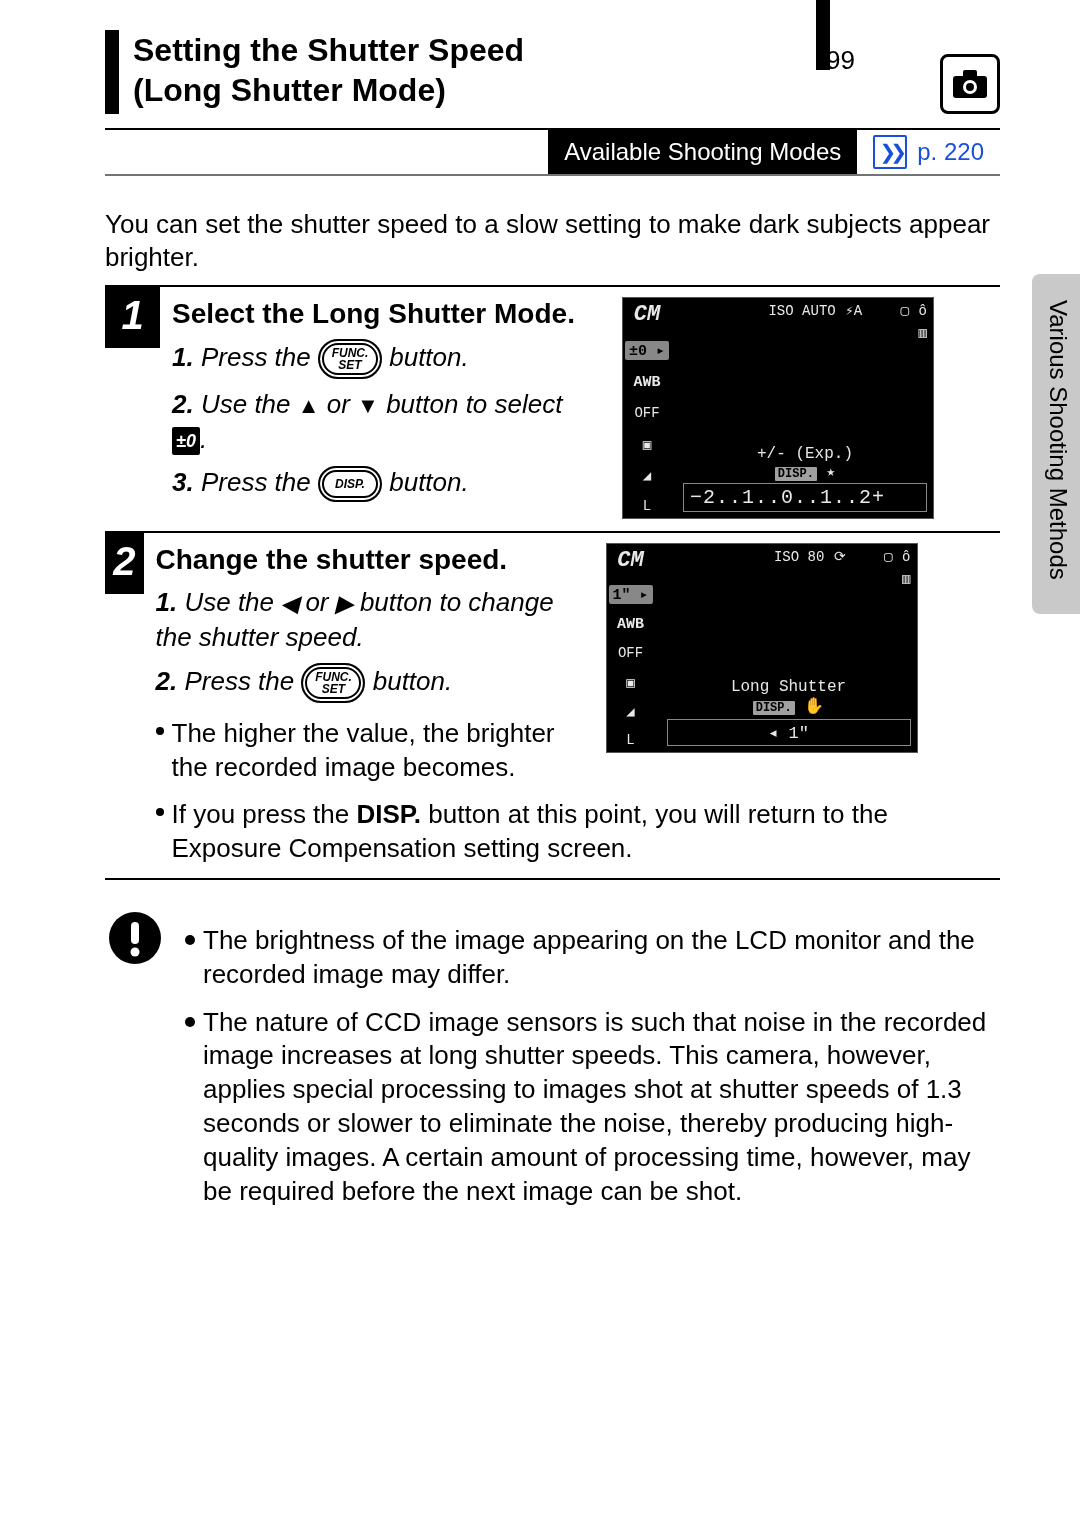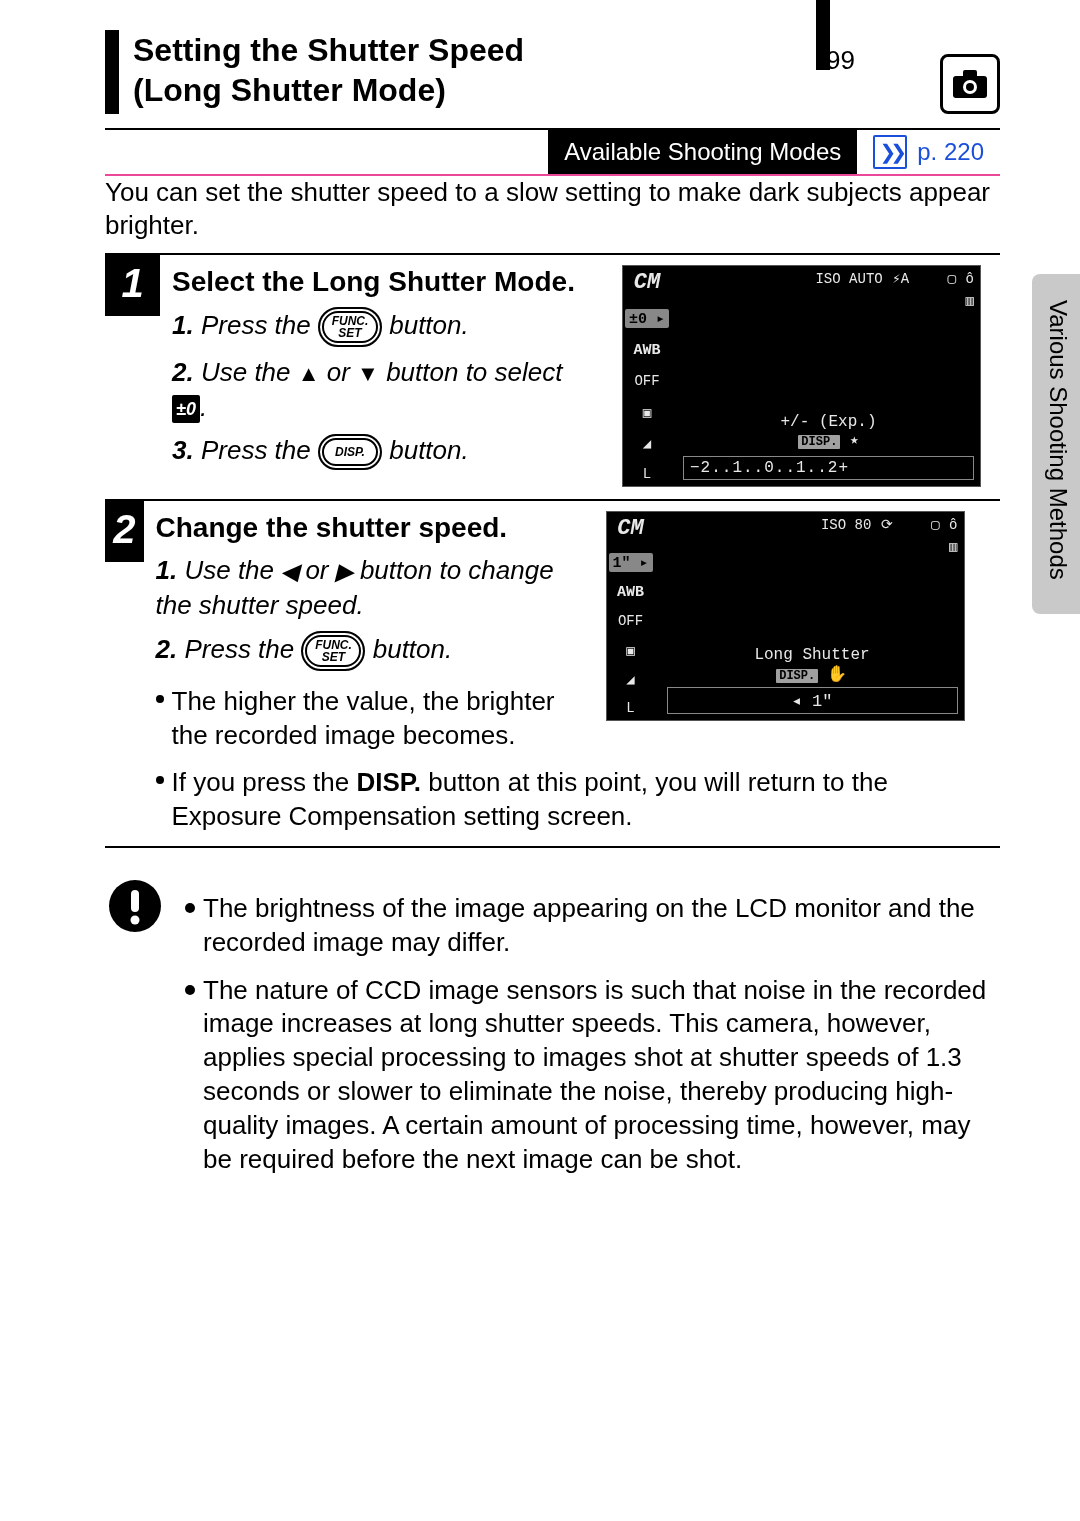--- a/index.html
+++ b/index.html
@@ -59,22 +59,22 @@
     margin-left: auto;
     margin-top: 24px;
   }
   .camera-icon-box svg { width: 36px; height: 30px; }
 
   .modes-row {
     display: flex;
     justify-content: flex-end;
     align-items: stretch;
     border-top: 2px solid #000;
-    border-bottom: 2px solid #ec4899;
-    margin-bottom: 0;
+    border-bottom: 2px solid #737373;
+    margin-bottom: 32px;
   }
   .modes-black {
     background: #000;
     color: #fff;
     font-size: 24px;
     padding: 8px 16px;
   }
   .modes-link {
     display: flex;
     align-items: center;
@@ -164,21 +164,21 @@
     border-radius:2px;
   }
 
   .bullet-row { display:flex; gap:8px; margin-top:14px; }
   .bullet-row .dot { width:8px;height:8px;border-radius:50%;background:#000;margin-top:10px;flex-shrink:0;}
   .bullet-row .txt { flex:1; line-height:1.3; font-size:26px; }
 
   .lcd {
     background:#000;
     color:#e8e8e8;
-    width:359px;
+    width:312px;
     font-family: "Courier New", monospace;
     font-size:16px;
     position:relative;
     border:1px solid #555;
     padding:4px;
     box-sizing:border-box;
   }
   .lcd1 { height: 222px; }
   .lcd2 { height: 210px; }
   .lcd-top {
@@ -192,21 +192,21 @@
   .lcd-bottom {
     position:absolute; bottom:6px; left:60px; right:6px;
     background:#000; border:1px solid #888; padding:2px 6px;
     font-family: "Courier New", monospace;
     font-size:16px;
   }
   .disp-tag {
     background:#a0a0a0; color:#000; font-weight:700; font-size:12px;
     padding:0 3px; display:inline-block; border-radius:1px;
   }
-  .lcd-scale { letter-spacing:1px; font-size:16px;font-family:Liberation Mono, monospace; }
+  .lcd-scale { letter-spacing:1px; font-size:20px;font-family:Liberation Mono, monospace; }
   .lcd-value {
     position:absolute; bottom:6px; left:60px; right:6px;
     text-align:center;
     background:#000; border:1px solid #888; padding:2px 4px;
     font-size:17px;
   }
   .lcd-caption { position:absolute; bottom:36px; left:60px; right:6px; display:flex; justify-content:space-between; align-items:center;flex-direction:column; }
   .lcd-smicon { font-size:14px; }
   .cm { font-size:22px; font-style:italic; font-weight:800; }
   .awb { font-size:15px; font-weight:700; }

